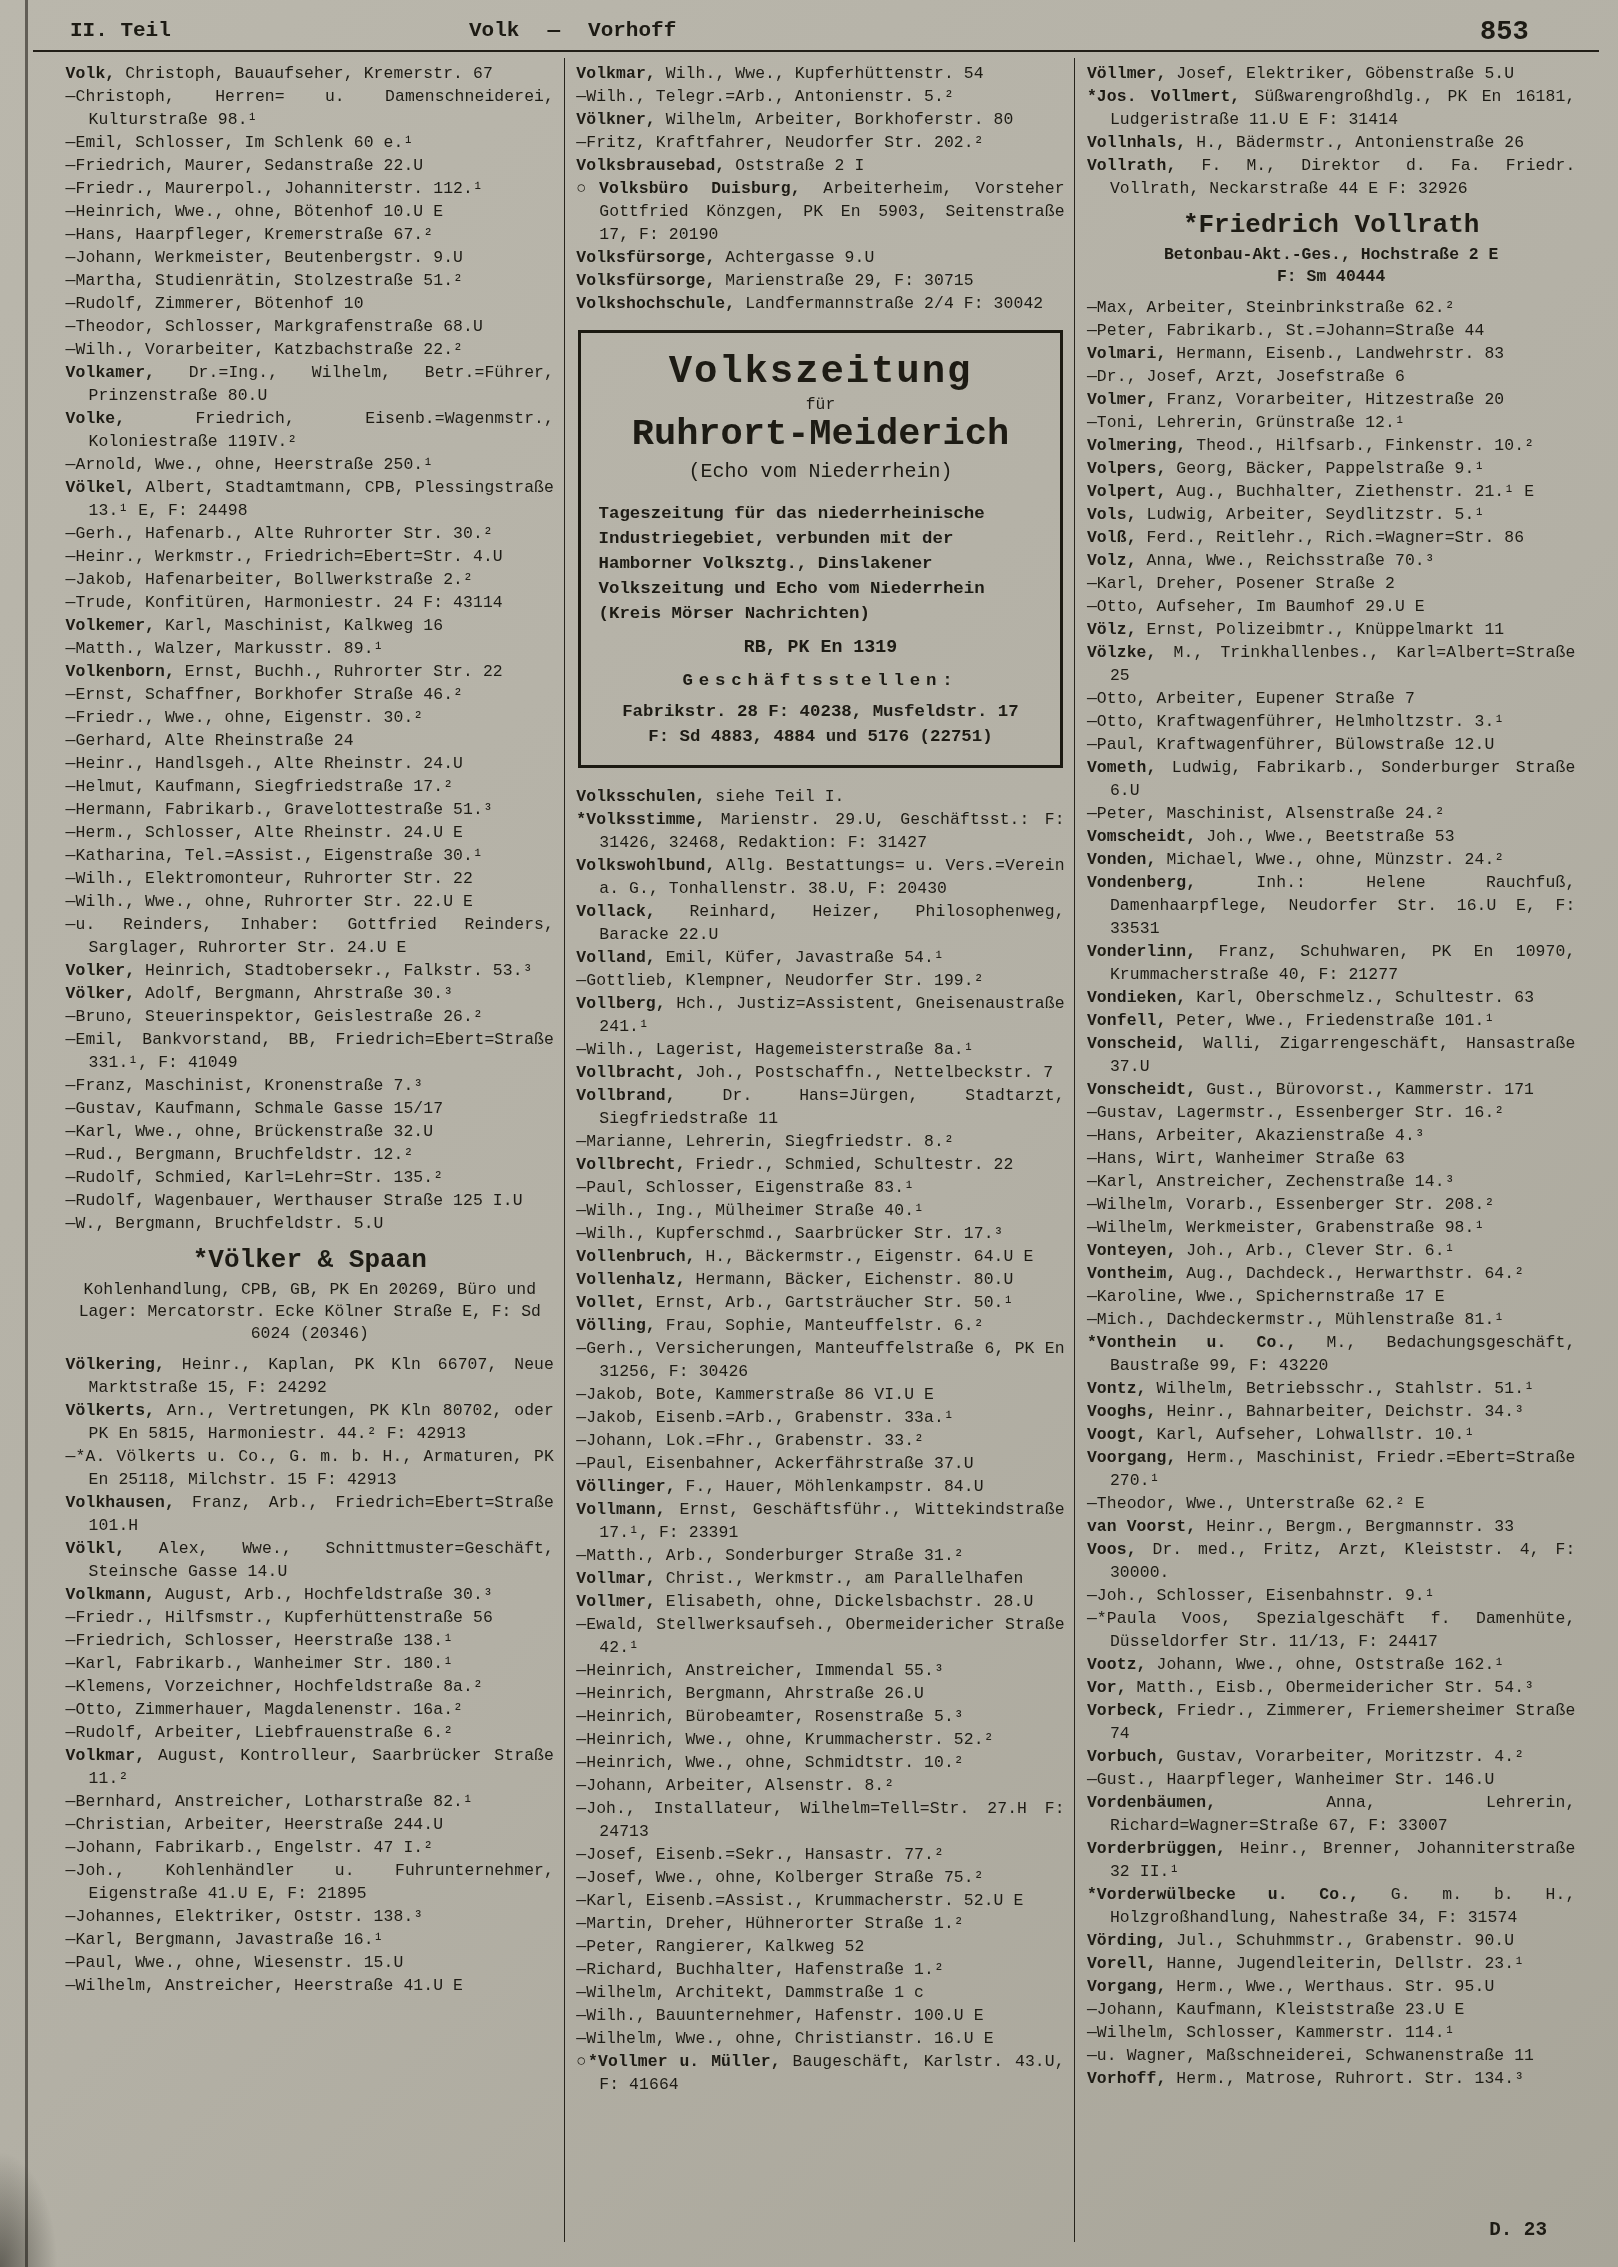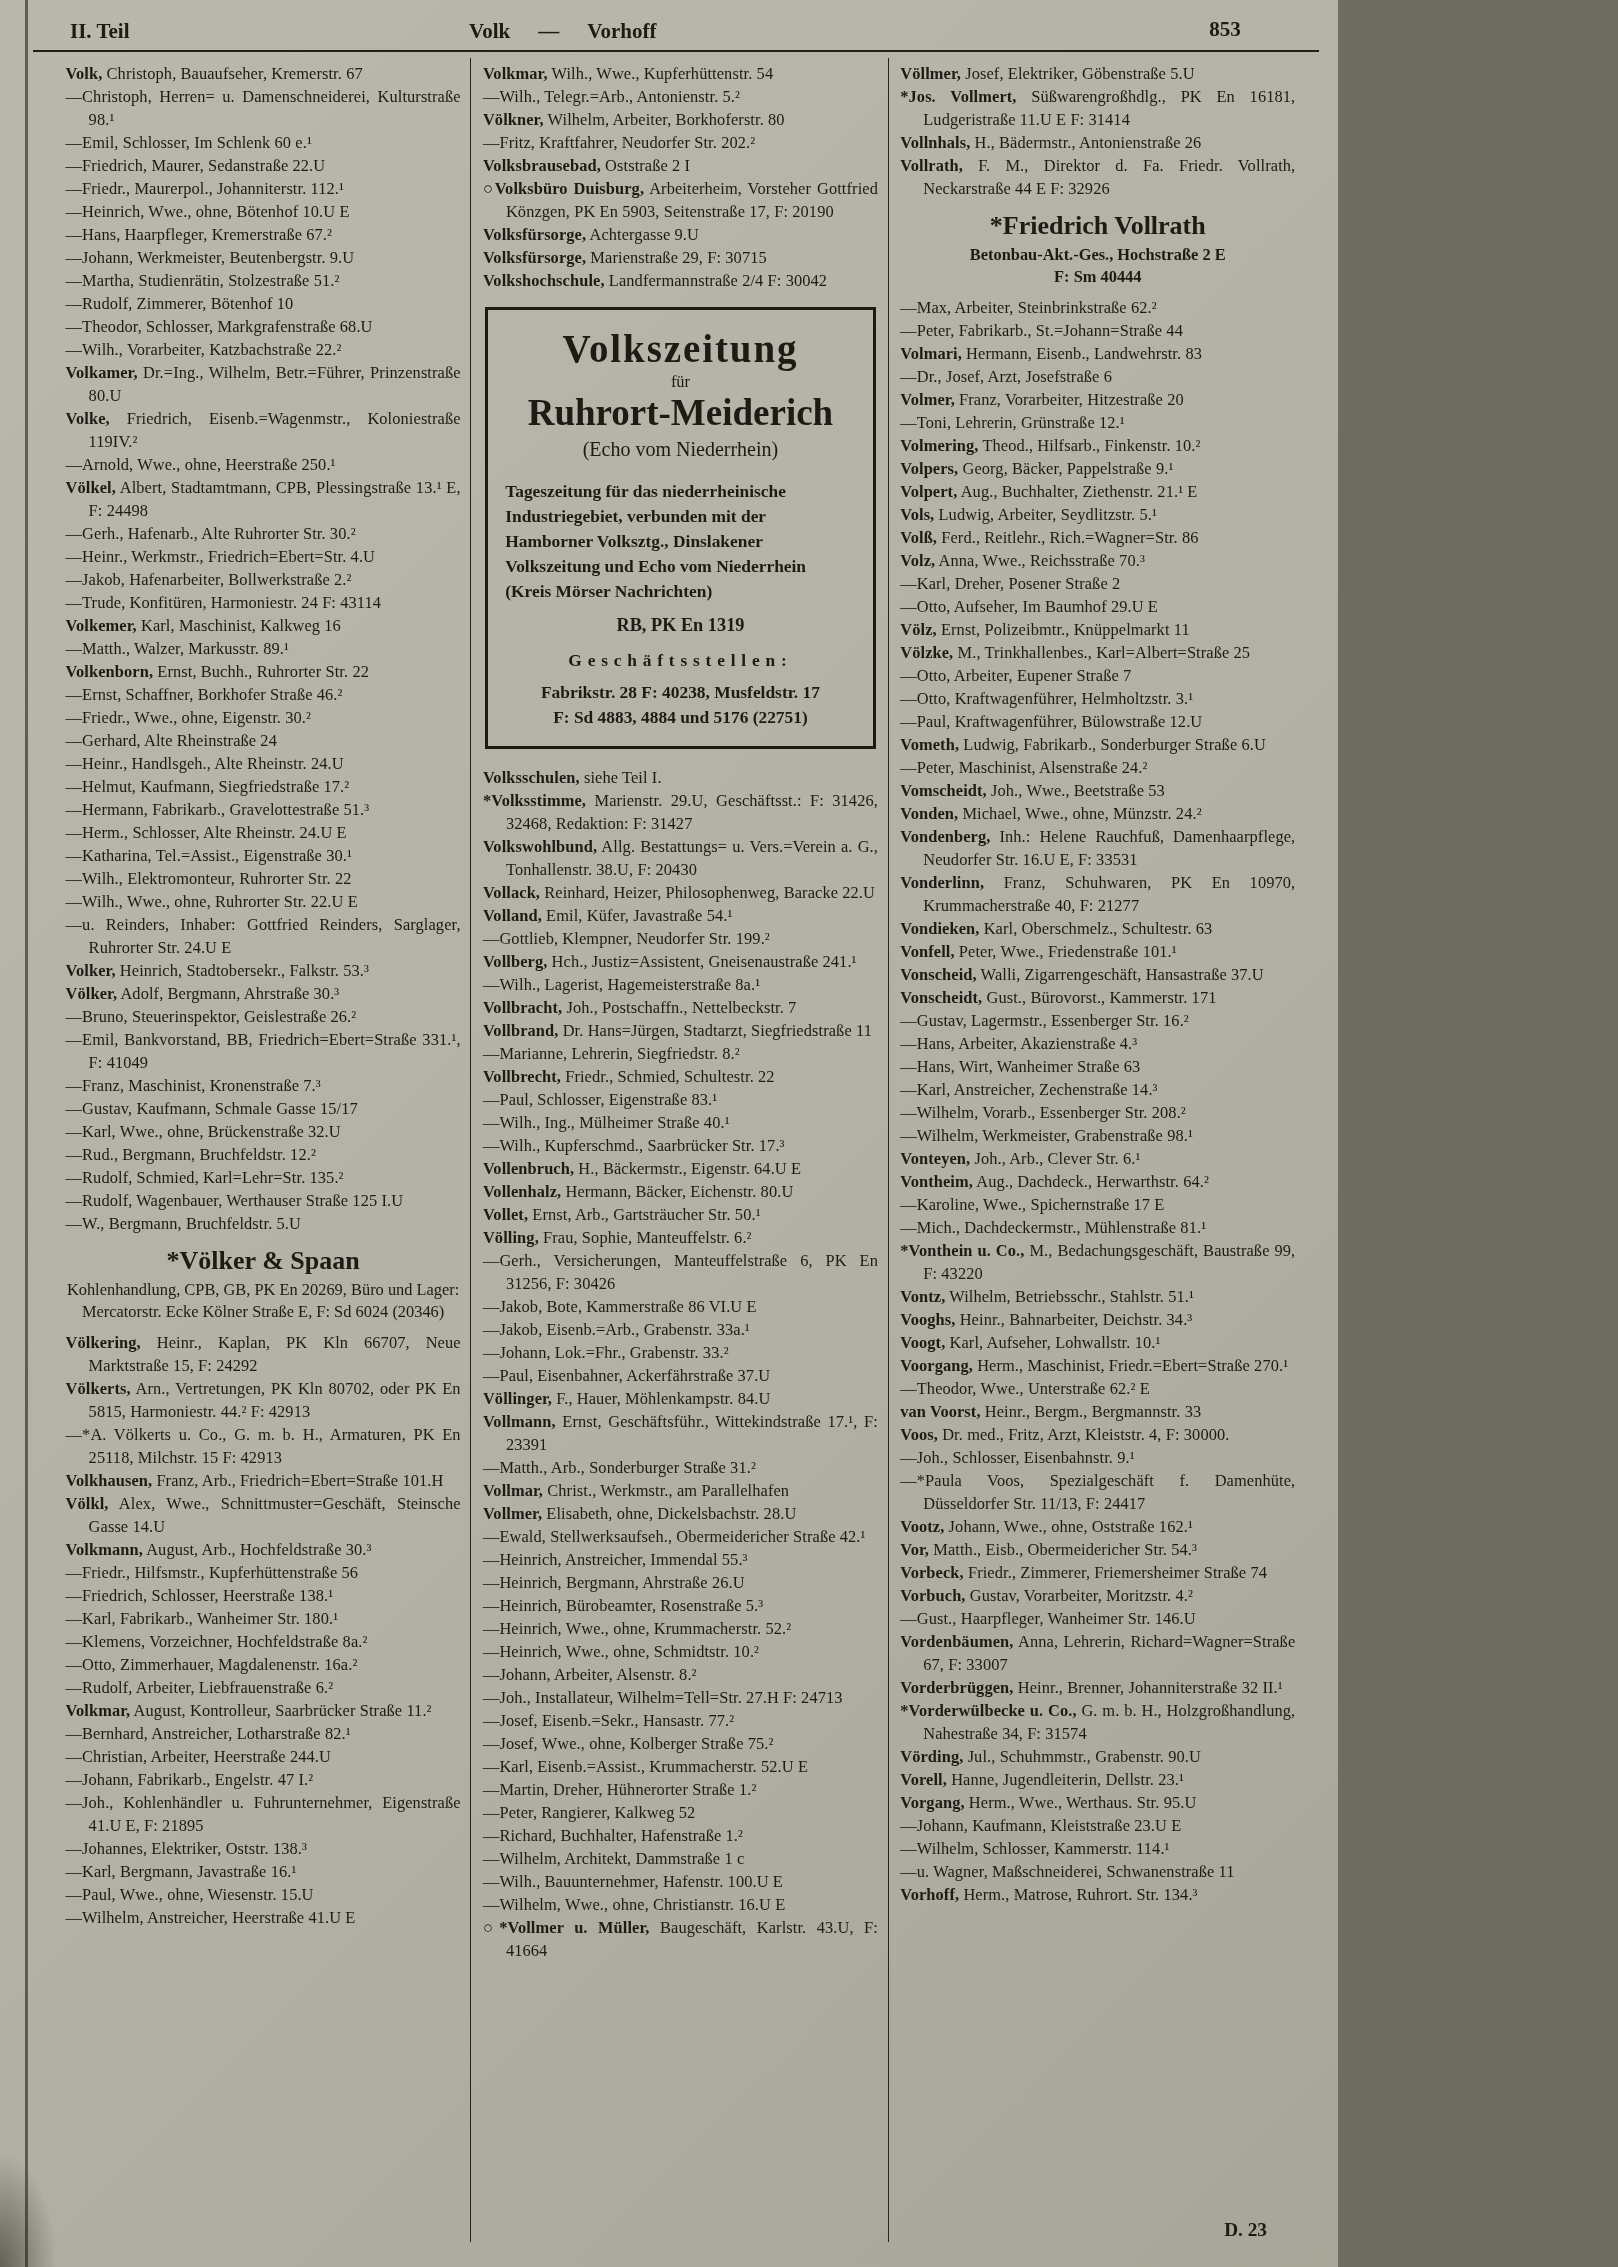--- a/index.html
+++ b/index.html
@@ -1,27 +1,27 @@
 <!DOCTYPE html>
 <html><head>
 <meta charset="utf-8">
 <style>
   *{box-sizing:border-box}
   html,body{margin:0;padding:0;background:#6f6c63}
-  .page{position:relative;width:1338px;height:2267px;overflow:hidden;
+  .page{position:relative;width:1618px;height:2267px;overflow:hidden;
         background:linear-gradient(135deg,#bab7ac 0%,#b3b0a5 55%,#a8a599 100%);
-        font-family:Liberation Serif, serif;color:#1d1b14}
+        font-family:Liberation Mono, monospace;color:#1d1b14}
   .edge-left{position:absolute;left:25px;top:0;bottom:0;width:2.9px;background:rgba(25,22,16,.55)}
   .edge-bottom{position:absolute;left:0;bottom:0;width:58px;height:116px;
         background:radial-gradient(ellipse at 0% 100%,rgba(20,18,12,.5),rgba(20,18,12,0) 70%)}
   .header{position:absolute;top:19.3px;left:33px;right:19.3px;height:33px;
           border-bottom:2.9px solid #221f18;font-weight:bold;font-size:21px}
   .hdr-left{position:absolute;left:37px;top:0}
   .hdr-center{position:absolute;left:436px;top:0;display:inline-flex;gap:28px}
-  .hdr-right{position:absolute;right:78px;top:-1.9px;font-size:21px}
+  .hdr-right{position:absolute;right:70px;top:-1.9px;font-size:27px}
   .cols{position:absolute;top:58px;left:54px;right:33px;bottom:25px;display:flex}
   .col{flex:1 1 0;padding:3.9px 9.7px 0 11.6px;overflow:hidden}
   .col + .col{border-left:1.9px solid #26241c}
   .entry{font-size:16.4px;line-height:23px;padding-left:23px;text-indent:-23px;
          text-align:justify;letter-spacing:0.1px}
   .lead{font-weight:bold}
   .hblock{margin:9.7px 0 7.7px}
   .h-title{font-size:26px;font-weight:bold;text-align:center;line-height:31px;margin-bottom:3.9px}
   .h-sub{font-size:16.4px;text-align:center;line-height:22px}
   .h-sub.bold{font-weight:bold}

